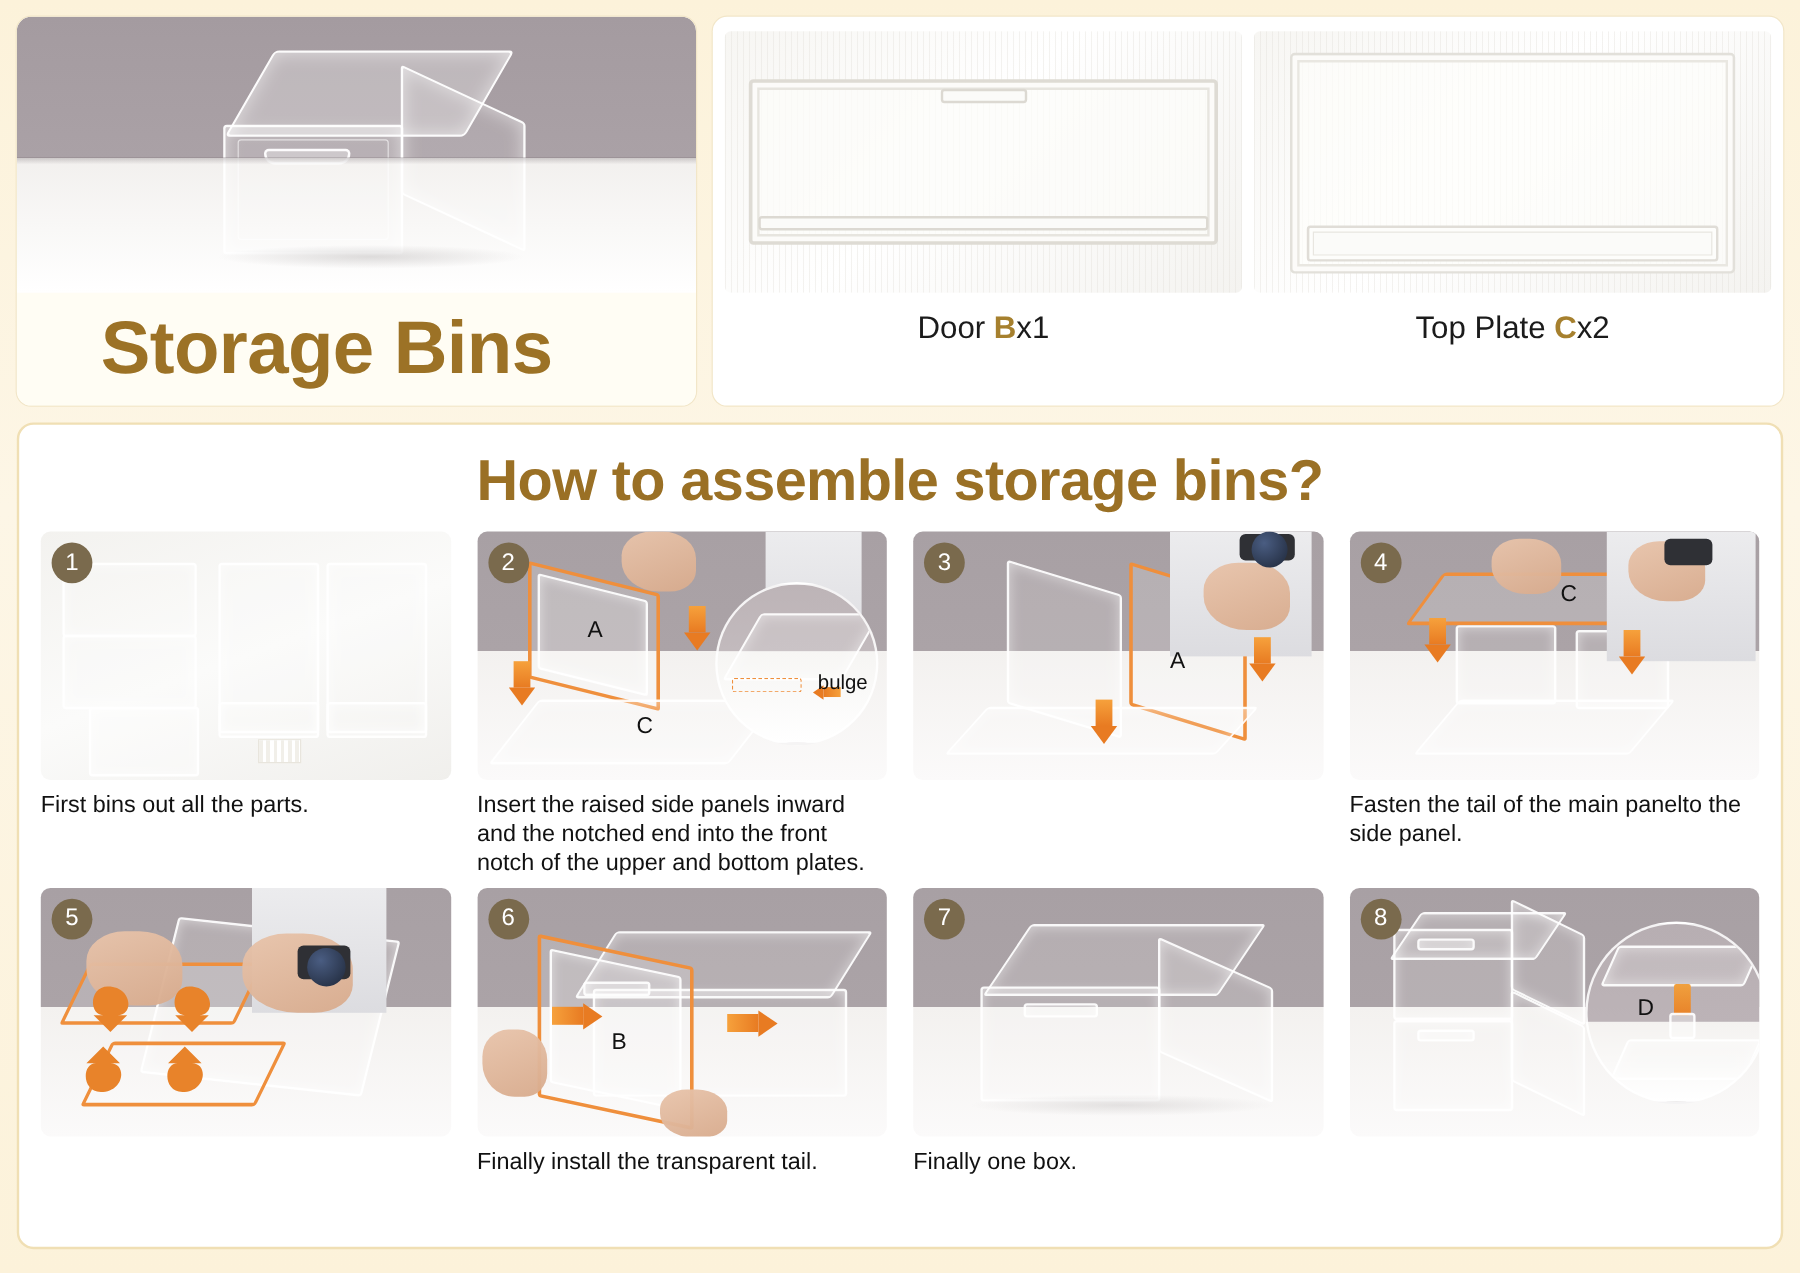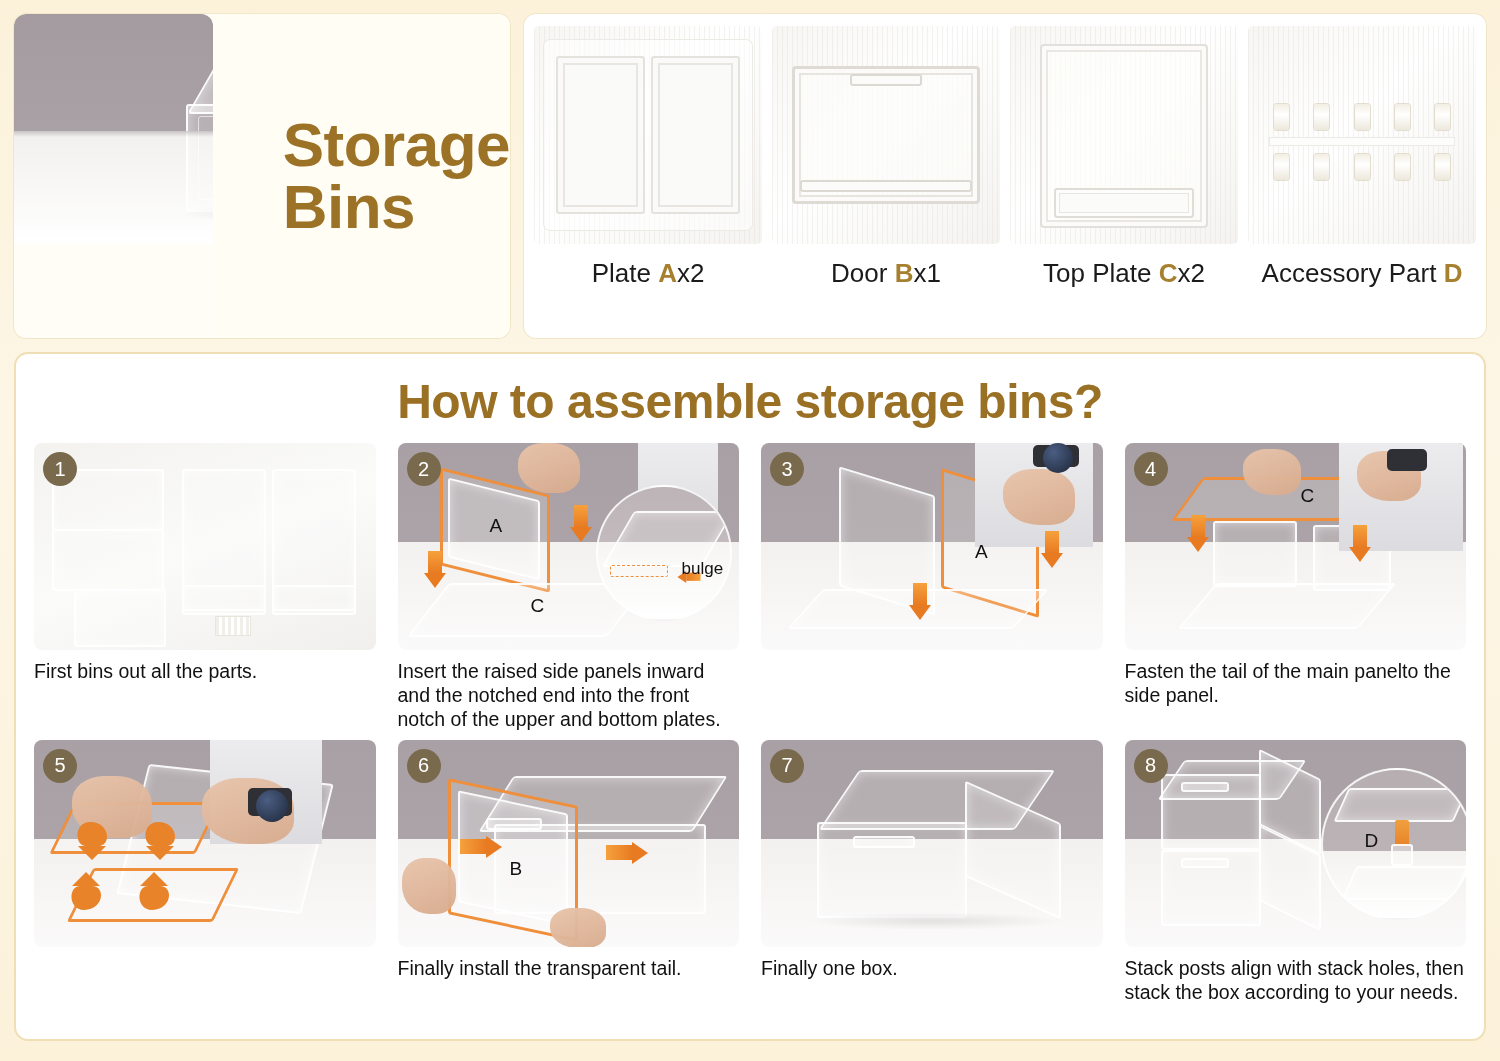--- a/index.html
+++ b/index.html
@@ -28,27 +28,27 @@
   }
 
   .panel {
     background: #ffffff;
     border-radius: 12px;
     box-shadow: 0 0 0 1px #f2e6c8;
   }
 
   
   .hero-panel {
-    width: 496px;
+    width: 566px;
     position: relative;
     overflow: hidden;
     border-radius: 12px;
     background: #fffdf6;
     display: flex;
-    flex-direction: row;
+    flex-direction: column;
   }
   .hero-photo {
     position: relative;
     height: 230px;
     width: 100%;
     overflow: hidden;
     border-radius: 12px 12px 0 0;
     background:
       linear-gradient(180deg,#a49ba0 0%,#aaa1a6 51%,#f2f0ee 51%,#ffffff 100%);
   }
@@ -357,31 +357,20 @@
           <div class="shadow"></div>
         </div>
       </div>
       <div class="hero-title-bar">
         <h1 class="hero-title">Storage Bins</h1>
       </div>
     </div>
 
     <div class="panel parts-panel">
 
-      <div class="part">
-        <div class="part-thumb pA">
-          <div class="plate">
-            <div class="cell"></div>
-            <div class="cell"></div>
-          </div>
-        </div>
-        <div class="part-label">
-          <span>Plate </span><span class="code">A</span><span>x2</span>
-        </div>
-      </div>
 
       <div class="part">
         <div class="part-thumb pB">
           <div class="doorframe"></div>
           <div class="dhandle"></div>
           <div class="dbottom"></div>
         </div>
         <div class="part-label">
           <span>Door </span><span class="code">B</span><span>x1</span>
         </div>
@@ -390,42 +379,20 @@
       <div class="part">
         <div class="part-thumb pC">
           <div class="cplate"></div>
           <div class="cbar"></div>
         </div>
         <div class="part-label">
           <span>Top Plate </span><span class="code">C</span><span>x2</span>
         </div>
       </div>
 
-      <div class="part">
-        <div class="part-thumb pD">
-          <div class="pinrow r1">
-            <div class="pin"></div>
-            <div class="pin"></div>
-            <div class="pin"></div>
-            <div class="pin"></div>
-            <div class="pin"></div>
-          </div>
-          <div class="railbar"></div>
-          <div class="pinrow r2">
-            <div class="pin"></div>
-            <div class="pin"></div>
-            <div class="pin"></div>
-            <div class="pin"></div>
-            <div class="pin"></div>
-          </div>
-        </div>
-        <div class="part-label">
-          <span>Accessory Part </span><span class="code">D</span><span></span>
-        </div>
-      </div>
 
     </div>
   </div>
 
   <div class="assembly-panel">
     <div class="assembly-title">How to assemble storage bins?</div>
 
     <div class="steps-grid">
 
       <div class="step">
@@ -594,18 +561,17 @@
           <div class="gl" style="left:134px;top:100px;width:62px;height:76px;transform:skewY(26deg);"></div>
           <div class="gl" style="left:56px;top:118px;width:48px;height:10px;"></div>
           <div class="inset-circle" style="left:196px;top:28px;width:152px;height:152px;background:linear-gradient(180deg,#b7aeb2 0%,#bcb3b7 55%,#f4f2f0 55%,#ffffff 100%);">
             <div class="gl" style="left:18px;top:18px;width:120px;height:34px;transform:skewX(-24deg);"></div>
             <div class="gl" style="left:26px;top:96px;width:112px;height:34px;transform:skewX(-24deg);"></div>
             <div style="position:absolute;left:72px;top:50px;width:14px;height:26px;background:linear-gradient(180deg,#f0a03e,#e8832a);border-radius:2px;"></div>
             <div style="position:absolute;left:68px;top:74px;width:22px;height:22px;border:2px solid rgba(255,255,255,.9);border-radius:3px;background:rgba(255,255,255,.35);"></div>
             <span class="lbl" style="left:42px;top:60px;">D</span>
           </div>
         </div>
-        <div class="step-cap">Stack posts align with stack holes, then stack the box according to your needs.</div>
       </div>
 
     </div>
   </div>
 </div>
 
 </body></html>

